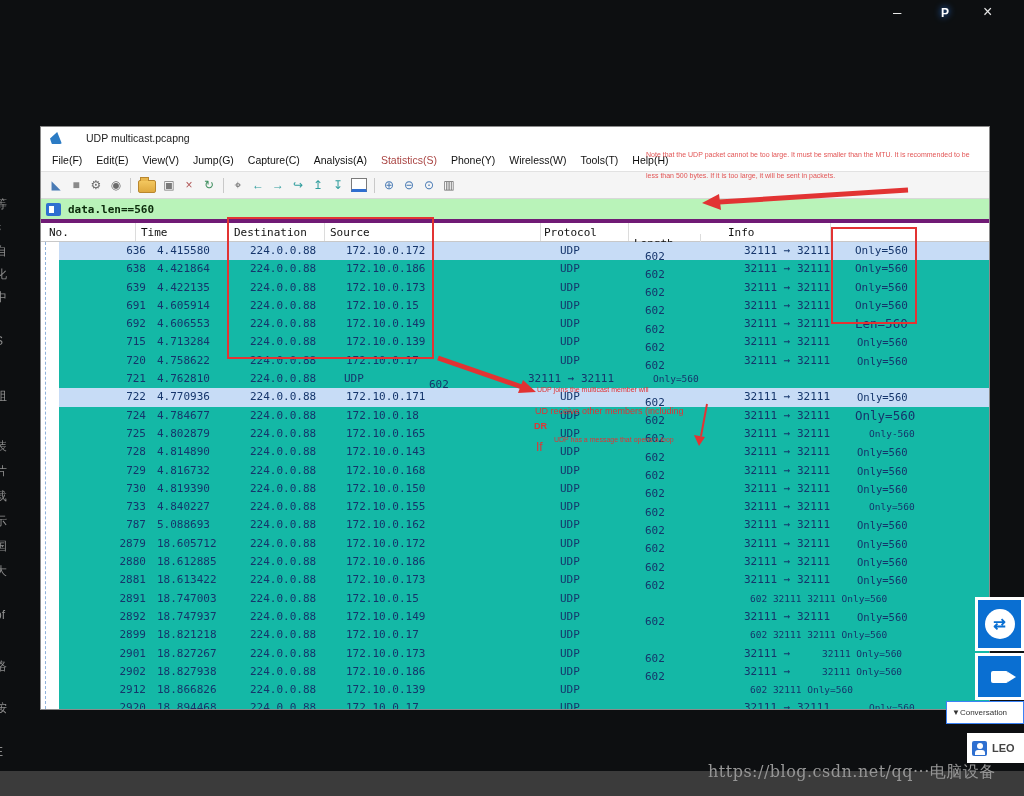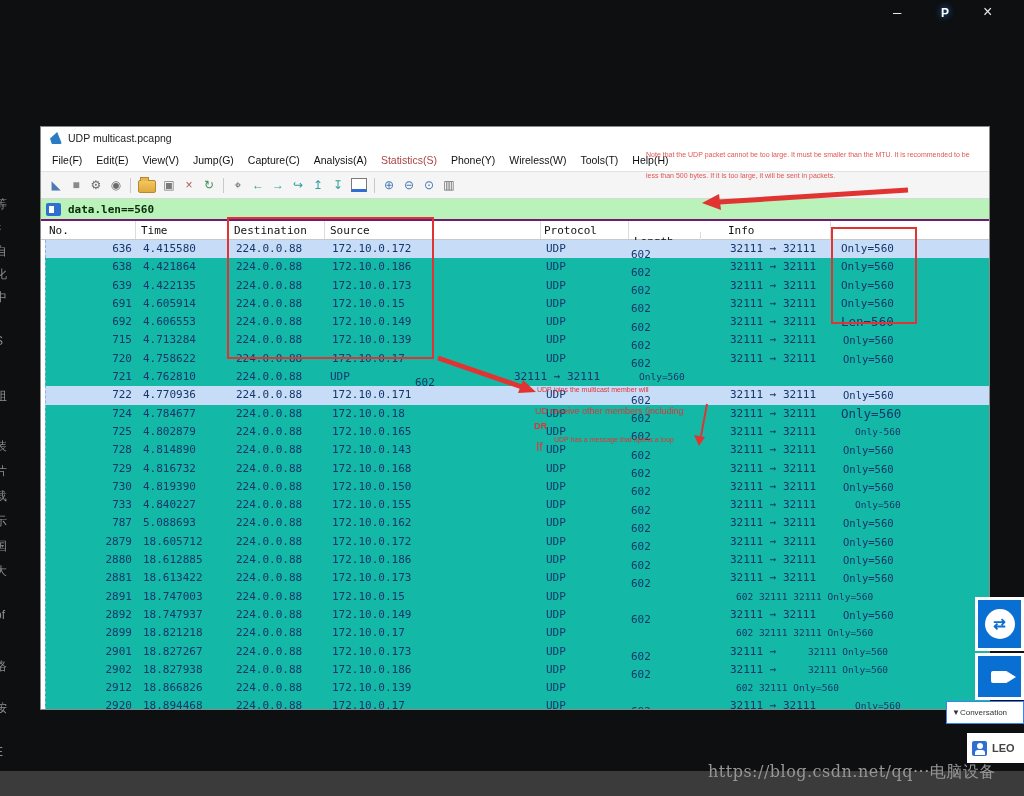--- a/index.html
+++ b/index.html
@@ -11,45 +11,45 @@
   .plogo{left:941px;top:6px;font-size:12px;font-weight:bold;color:#fff;text-shadow:0 0 7px #2f86ff;}
   .close{left:983px;top:3px;font-size:16px;}
   .bstrip{position:absolute;left:0;top:771px;width:1024px;height:25px;background:#3b3b3b;}
   .wm{position:absolute;left:708px;top:762px;font-family:"DejaVu Serif",serif;font-size:16px;
       color:#969696;letter-spacing:.5px;z-index:30;}
   #leftglyphs{position:absolute;left:0;top:0;width:14px;height:796px;}
   .lg{position:absolute;left:-5px;color:#8d8d8d;font-size:12px;}
   
   .ws{position:absolute;left:40px;top:126px;width:950px;height:584px;background:#fff;
       border:1px solid #8a8a8a;box-sizing:border-box;display:flex;flex-direction:column;z-index:5;}
-  .ws-title{height:22px;display:flex;align-items:center;gap:6px;padding-left:9px;font-size:10.5px;color:#222;}
+  .ws-title{height:22px;display:flex;align-items:center;gap:24px;padding-left:9px;font-size:10.5px;color:#222;}
   .fin{width:12px;height:12px;background:#2b7bc4;border-radius:2px;
        clip-path:polygon(15% 100%,100% 100%,60% 0,0 55%);}
   .ws-menu{height:22px;display:flex;align-items:center;padding-left:4px;font-size:10.5px;color:#111;}
   .menu-item{padding:2px 7px;white-space:nowrap;}
   .menu-item.mred{color:#a94442;}
   .ws-toolbar{height:26px;display:flex;align-items:center;padding-left:6px;gap:2px;background:#f5f5f5;
       border-top:1px solid #e2e2e2;border-bottom:1px solid #d8d8d8;}
   .tb{width:18px;height:18px;display:flex;align-items:center;justify-content:center;font-size:12px;color:#666;}
   .tbsep{width:1px;height:15px;background:#c9c9c9;margin:0 3px;}
   .tbfolder{width:16px;height:11px;background:linear-gradient(#f3c75f,#dfa93e);border:1px solid #b8862e;
       border-radius:2px;position:relative;margin:3px 2px 0 2px;}
   .tbfolder::before{content:"";position:absolute;top:-4px;left:1px;width:7px;height:3px;background:#e8b64c;
       border:1px solid #b8862e;border-bottom:none;}
   .tbscroll{width:14px;height:10px;border:1px solid #7a7a7a;border-bottom:3px solid #2f6fd0;background:#fff;margin:0 2px;}
   .ws-filter{height:20px;background:#b9f3b9;display:flex;align-items:center;gap:7px;padding-left:5px;
-      border-bottom:2px solid #701a75;}
+      border-bottom:4px solid #701a75;}
   .bookmark{width:15px;height:13px;background:#2e6fd0;border-radius:2px;position:relative;}
   .bookmark::after{content:"";position:absolute;left:3px;top:3px;width:5px;height:7px;background:#fff;}
   .filter-text{font-family:"DejaVu Sans Mono",monospace;font-size:11px;font-weight:bold;color:#0b2b0b;}
   .ws-header{height:19px;display:flex;font-family:"DejaVu Sans Mono",monospace;font-size:11px;color:#111;
       border-bottom:1px solid #c8c8c8;background:#fff;padding-left:2px;box-sizing:border-box;}
   .hc{border-right:1px solid #dcdcdc;height:100%;display:flex;align-items:center;box-sizing:border-box;padding-left:5px;}
   .rows{flex:1;overflow:hidden;position:relative;font-family:"DejaVu Sans Mono",monospace;font-size:11px;
-      color:#15356b;padding-left:4px;}
+      color:#15356b;padding-left:18px;}
   .gutterline{position:absolute;left:4px;top:0;bottom:0;border-left:1px dashed #8fb3dd;z-index:2;}
   .row{height:18.3px;line-height:18.3px;display:flex;align-items:center;background:#14b8a6;}
   .row.hl{background:#c7dcf6;}
   .c0{width:93px;text-align:right;padding-right:6px;box-sizing:border-box;}
   .c1{width:93px;padding-left:5px;box-sizing:border-box;}
   .c2{width:96px;padding-left:5px;box-sizing:border-box;}
   .c3{width:216px;padding-left:5px;box-sizing:border-box;}
   .c4{width:88px;padding-left:3px;box-sizing:border-box;}
   .c5{width:72px;padding-right:10px;box-sizing:border-box;margin-top:11px;}
   .c6{width:130px;padding-left:27px;box-sizing:border-box;white-space:nowrap;}

